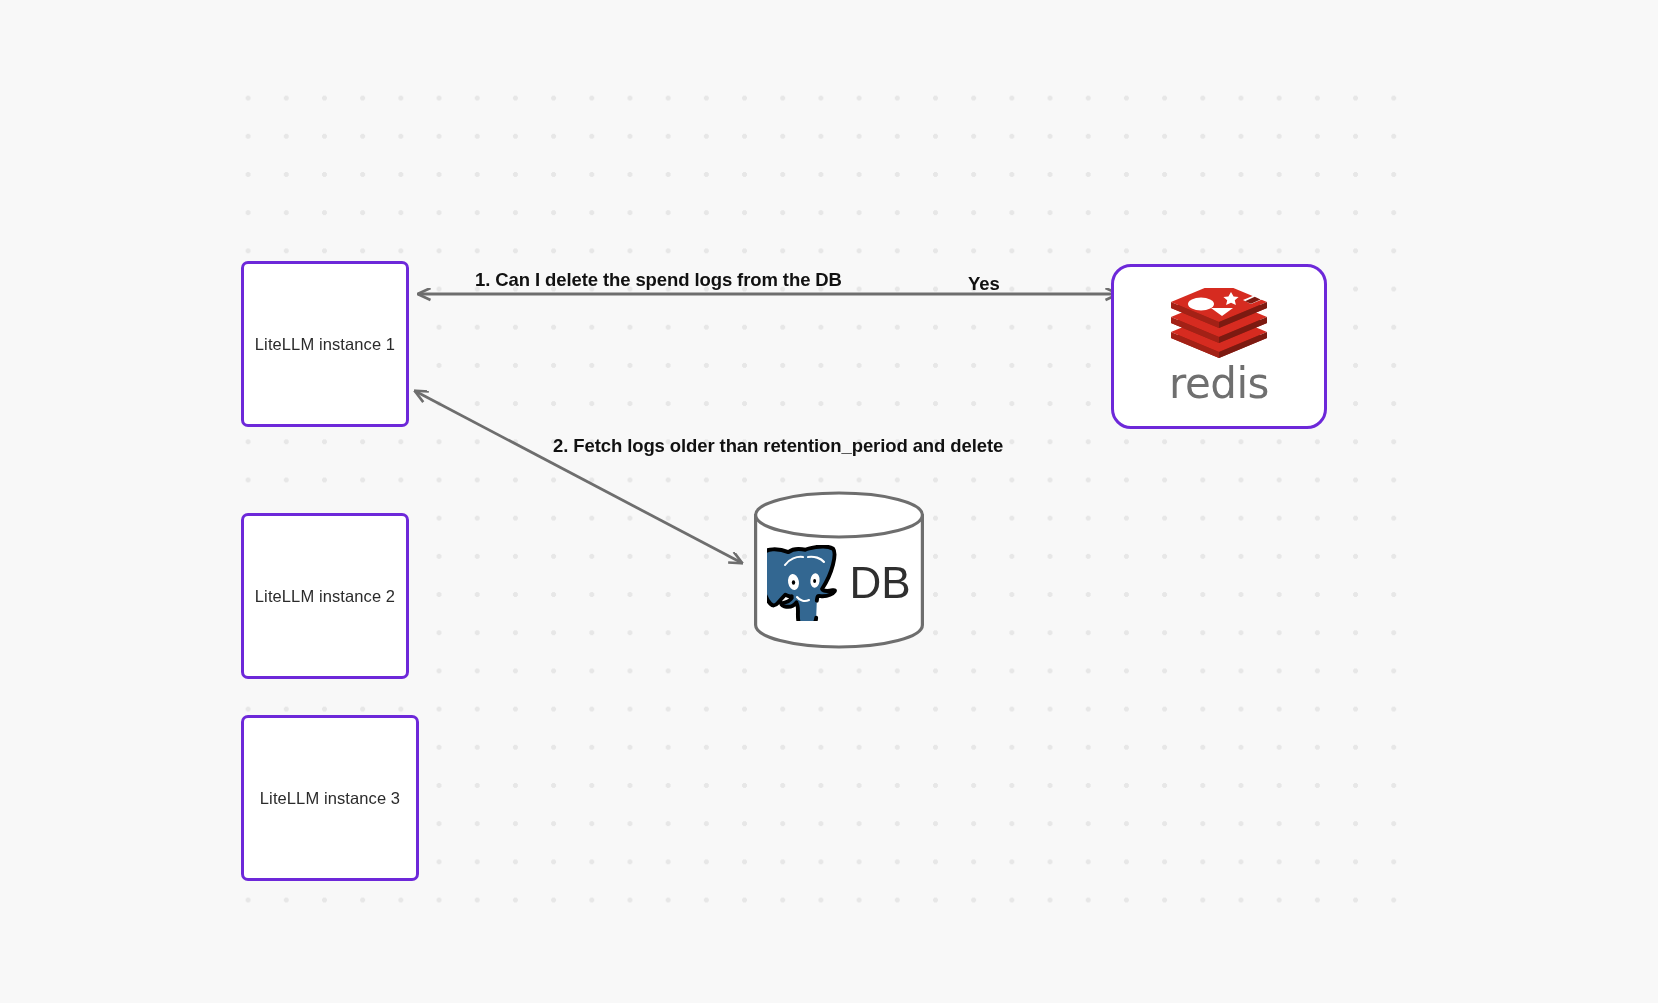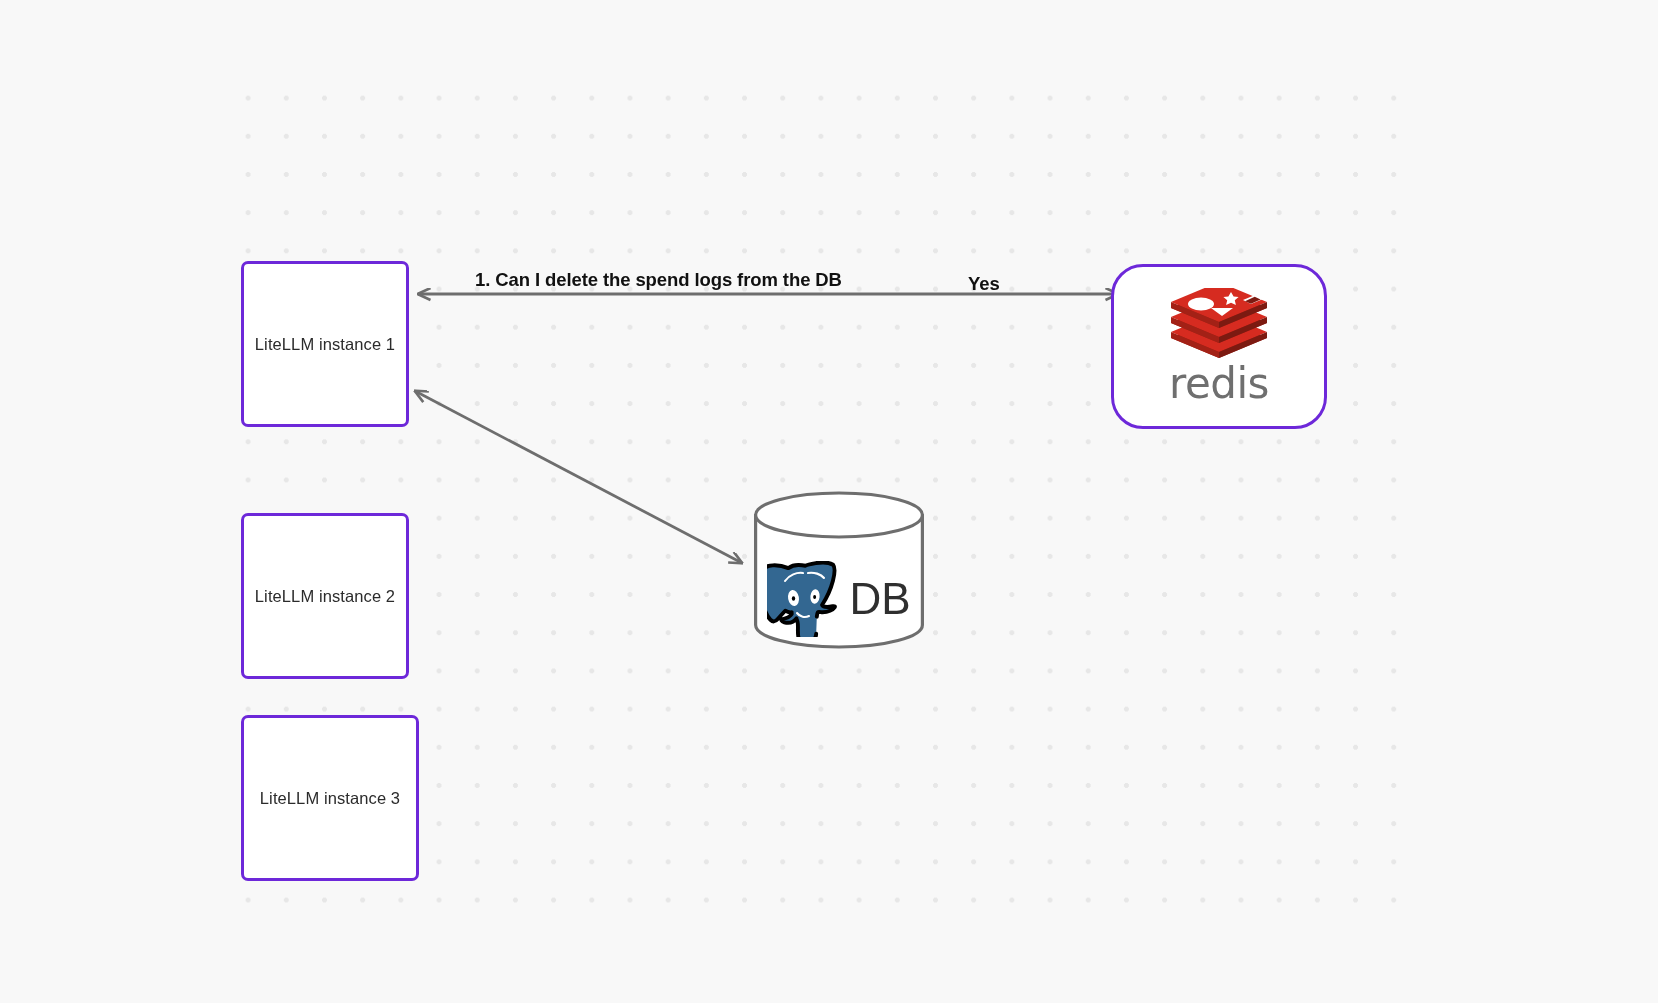--- a/index.html
+++ b/index.html
@@ -48,21 +48,21 @@
     font-family: "Liberation Sans", sans-serif;
     letter-spacing: 0.1px;
     white-space: nowrap;
   }
   #node-litellm-1 { left: 241px; top: 261px; width: 168px; height: 166px; }
   #node-litellm-2 { left: 241px; top: 513px; width: 168px; height: 166px; }
   #node-litellm-3 { left: 241px; top: 715px; width: 178px; height: 166px; }
 
   #node-redis {
     left: 1111px; top: 264px; width: 216px; height: 165px;
-    border-radius: 32px;
+    border-radius: 20px;
     flex-direction: column;
     gap: 2px;
   }
   .redis-logo-wrap {
     display: flex;
     flex-direction: column;
     align-items: center;
     justify-content: center;
   }
   .redis-wordmark {
@@ -75,21 +75,21 @@
     margin-top: 1px;
   }
 
   
   #node-db {
     position: absolute;
     left: 753px; top: 491px; width: 172px; height: 158px;
   }
   .db-label-row {
     position: absolute;
-    left: 0; top: 16px; width: 100%; height: 100%;
+    left: 0; top: 0; width: 100%; height: 100%;
     display: flex;
     align-items: center;
     justify-content: center;
     gap: 12px;
     padding-top: 26px;
     box-sizing: border-box;
   }
   .db-text {
     font-size: 44px;
     color: #2f2f2f;
@@ -206,14 +206,15 @@
           <path d="M41,12 C47,11 54,13 57,17"></path>
           <path d="M30,52 C33,56 38,57 42,55"></path>
         </g>
       </svg>
       <span class="db-text">DB</span>
     </div>
   </div>
 
   <div class="edge-label" id="edge-label-1">1.  Can I delete the spend logs from the DB</div>
   <div class="edge-label" id="edge-label-yes">Yes</div>
+  <div class="edge-label" id="edge-label-2">2.  Fetch logs older than retention_period and delete</div>
 
 </div>
 
 </body></html>

